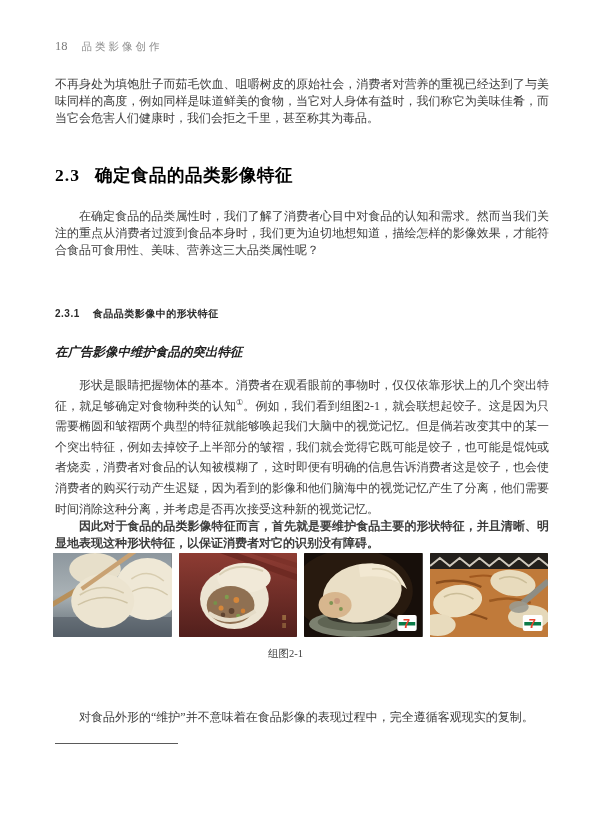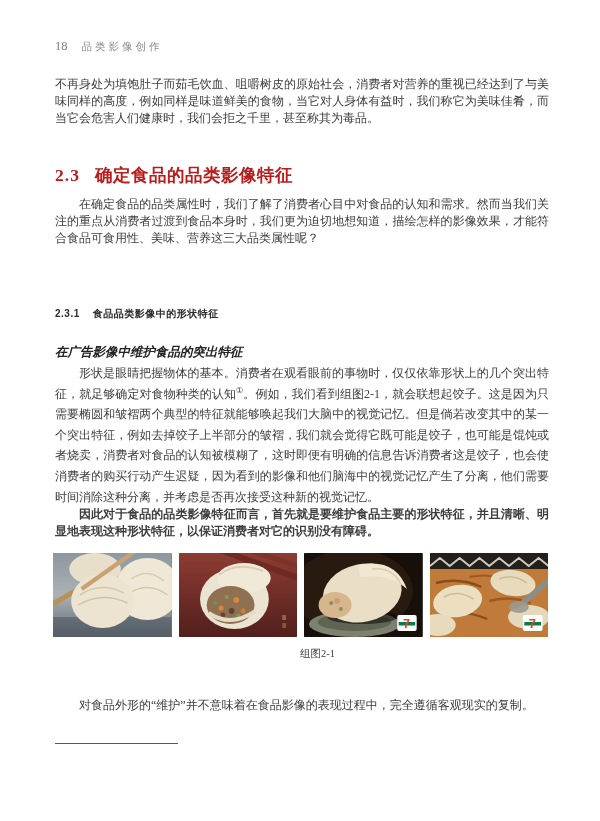--- a/index.html
+++ b/index.html
@@ -4,38 +4,38 @@
 <style>
   html,body{margin:0;padding:0;background:#ffffff;}
   .page{
     position:relative;width:600px;height:821px;background:#ffffff;overflow:hidden;
     font-family:"Liberation Serif","DejaVu Serif",serif;color:#3c3c3c;
   }
   .hdr{position:absolute;top:39px;left:55px;display:flex;align-items:center;gap:14px;color:#8d8d8d;}
   .hdr .num{font-size:12.5px;color:#7c7c7c;}
   .hdr .rt{font-size:10.5px;letter-spacing:3px;}
   .para{position:absolute;left:55px;width:494px;margin:0;font-size:12px;line-height:17px;text-align:justify;color:#3c3c3c;}
-  .indent{text-indent:2em;}
+  .indent{text-indent:2em;margin-top:12px;}
   .p1{top:76px;}
-  .h2{position:absolute;top:163px;left:55px;margin:0;font-size:17.5px;font-weight:bold;color:#b91c1c;letter-spacing:0.5px;text-align:center;}
+  .h2{position:absolute;top:163px;left:55px;margin:0;font-size:17.5px;font-weight:bold;color:#000000;letter-spacing:0.5px;text-align:center;}
   .h2 .no{margin-right:15px;letter-spacing:1px;}
   .p2{top:196px;}
   .p3{top:257px;}
   .h3{position:absolute;top:307px;left:55px;margin:0;font-size:10px;font-weight:bold;color:#2b2b2b;
       font-family:"Liberation Sans","DejaVu Sans",sans-serif;letter-spacing:0.5px;}
   .h3 .no{margin-right:13px;}
   .runin{position:absolute;left:55px;margin:0;font-size:12.5px;font-weight:bold;color:#222;font-style:italic;}
   .rh1{top:344px;}
   .p4{top:363px;line-height:20.6px;}
   .p4 sup{font-size:8px;line-height:0;}
   .p5{top:506px;font-weight:bold;}
   .figrow{position:absolute;top:553px;left:53px;width:495px;height:84px;display:flex;gap:7px;}
   .figimg{flex:1;height:84px;overflow:hidden;border-radius:1px;background:#777;}
   .figimg svg{display:block;width:100%;height:100%;}
-  .caption{position:absolute;top:647px;left:70px;width:495px;margin:0;text-align:center;font-size:10.5px;color:#3f3f3f;}
+  .caption{position:absolute;top:647px;left:38px;width:495px;margin:0;text-align:center;font-size:10.5px;color:#3f3f3f;}
   .rh2{top:676px;}
   .p6{top:697px;}
   .fn-rule{position:absolute;top:743px;left:55px;width:123px;height:0;border-top:1.6px solid #5a5a5a;}
   .footnote{position:absolute;top:753px;left:52px;width:475px;margin:0;font-size:10px;line-height:15px;color:#555;}
   .badge-seven{font:bold 13px "Liberation Sans","DejaVu Sans",sans-serif;fill:#e8432e;}
 </style>
 </head>
 <body>
 
 <div class="page">

